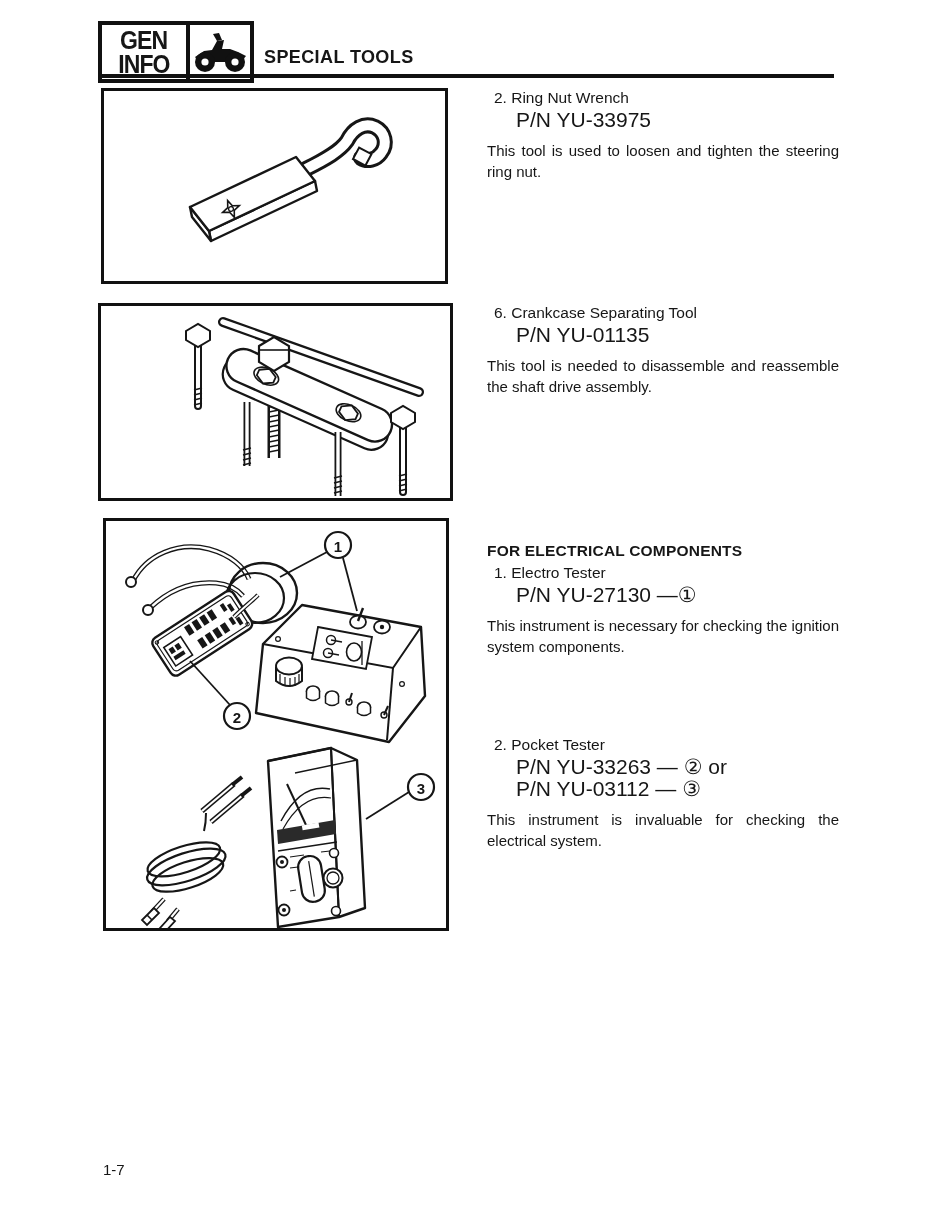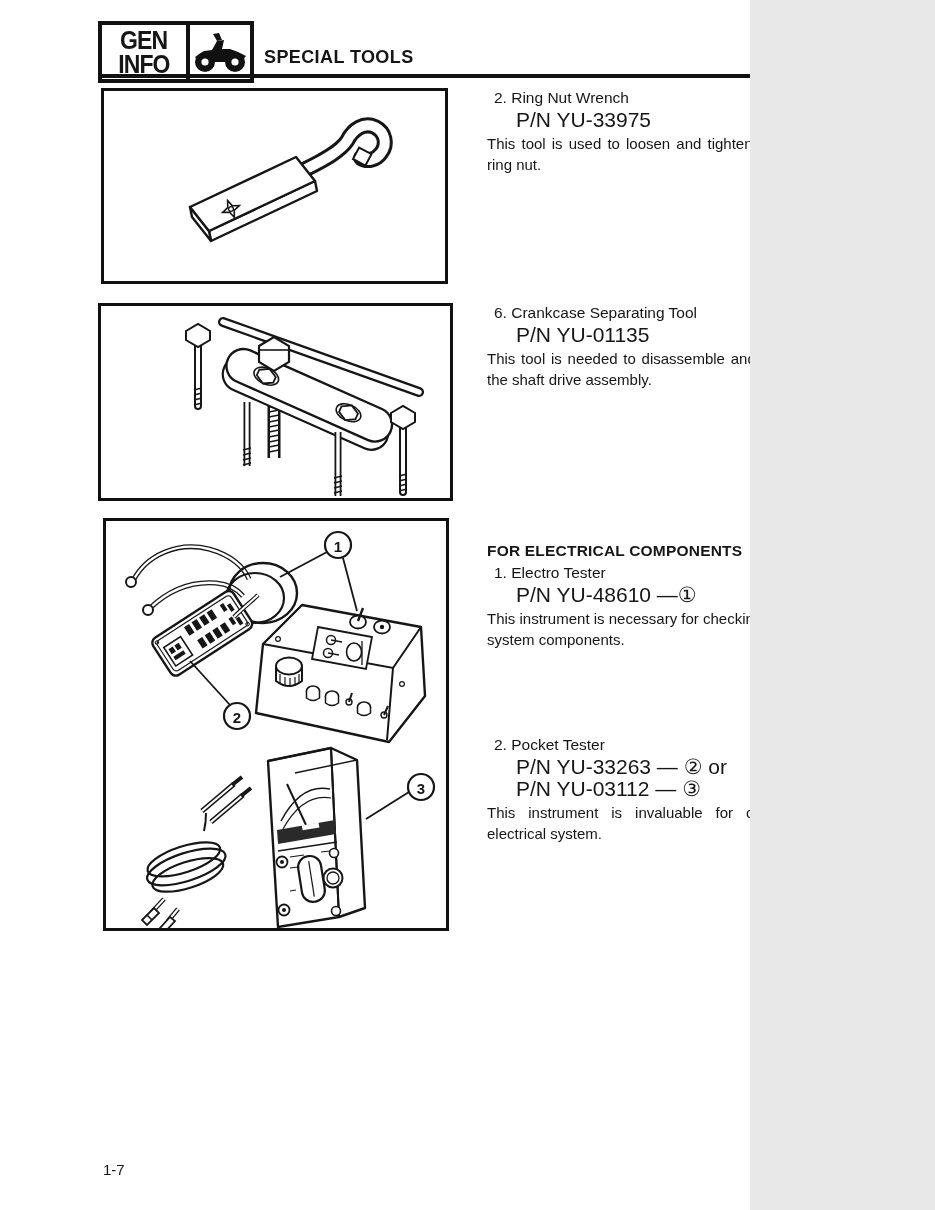--- a/index.html
+++ b/index.html
@@ -1,16 +1,16 @@
 <!DOCTYPE html>
 <html><head>
 <meta charset="utf-8">
 <style>
   html,body{margin:0;padding:0;background:#e8e8e8;}
-  #page{position:relative;width:750px;height:1210px;background:#ffffff;
+  #page{position:relative;width:935px;height:1210px;background:#ffffff;
         font-family:"Liberation Sans",sans-serif;color:#161616;overflow:hidden;}
 
   
   #logo-box{position:absolute;left:98px;top:21px;width:148px;height:54px;
             border:4px solid #111;display:flex;background:#fff;}
   #logo-text{width:80px;border-right:4px solid #111;display:flex;flex-direction:column;
              justify-content:center;align-items:center;padding:1px 2px;}
   #logo-text .ln{font-weight:bold;font-size:25px;line-height:24px;letter-spacing:-1px;
                  transform:scaleX(.92);}
   #logo-icon{flex:1;display:flex;align-items:center;justify-content:center;}
@@ -24,21 +24,21 @@
   #fig2{left:98px;top:303px;width:349px;height:192px;}
   #fig3{left:103px;top:518px;width:340px;height:407px;}
   .fig svg{display:block;}
 
   
   .tblock{position:absolute;left:487px;width:352px;}
   #tb1{top:87px;} #tb2{top:302px;} #tb3{top:516px;} #tb4{top:734px;}
   .sec-heading{font-size:15.5px;font-weight:bold;line-height:22px;letter-spacing:.2px;margin-top:24px;}
   .tool-title{font-size:15.5px;line-height:22px;padding-left:7px;}
   .tool-pn{font-size:21px;line-height:22px;padding-left:29px;}
-  .tool-desc{font-size:15px;line-height:21px;text-align:justify;margin-top:2px;}
+  .tool-desc{font-size:15px;line-height:21px;text-align:justify;margin-top:9px;}
 
   #page-num{position:absolute;left:103px;top:1161px;font-size:15px;}
 </style>
 </head>
 <body>
 
 <div id="page">
 
   <div id="logo-box">
     <div id="logo-text">
@@ -320,21 +320,21 @@
 
   <div class="tblock" id="tb2">
     <div class="tool-title">6. Crankcase Separating Tool</div>
     <div class="tool-pn">P/N YU-01135</div>
     <div class="tool-desc">This tool is needed to disassemble and reassemble the shaft drive assembly.</div>
   </div>
 
   <div class="tblock" id="tb3">
     <div class="sec-heading">FOR ELECTRICAL COMPONENTS</div>
     <div class="tool-title">1. Electro Tester</div>
-    <div class="tool-pn">P/N YU-48610 —①</div>
+    <div class="tool-pn">P/N YU-27130 —①</div>
     <div class="tool-desc">This instrument is necessary for checking the ignition system components.</div>
   </div>
 
   <div class="tblock" id="tb4">
     <div class="tool-title">2. Pocket Tester</div>
     <div class="tool-pn">P/N YU-33263 — ② or</div>
     <div class="tool-pn">P/N YU-03112 — ③</div>
     <div class="tool-desc">This instrument is invaluable for checking the electrical system.</div>
   </div>
 

